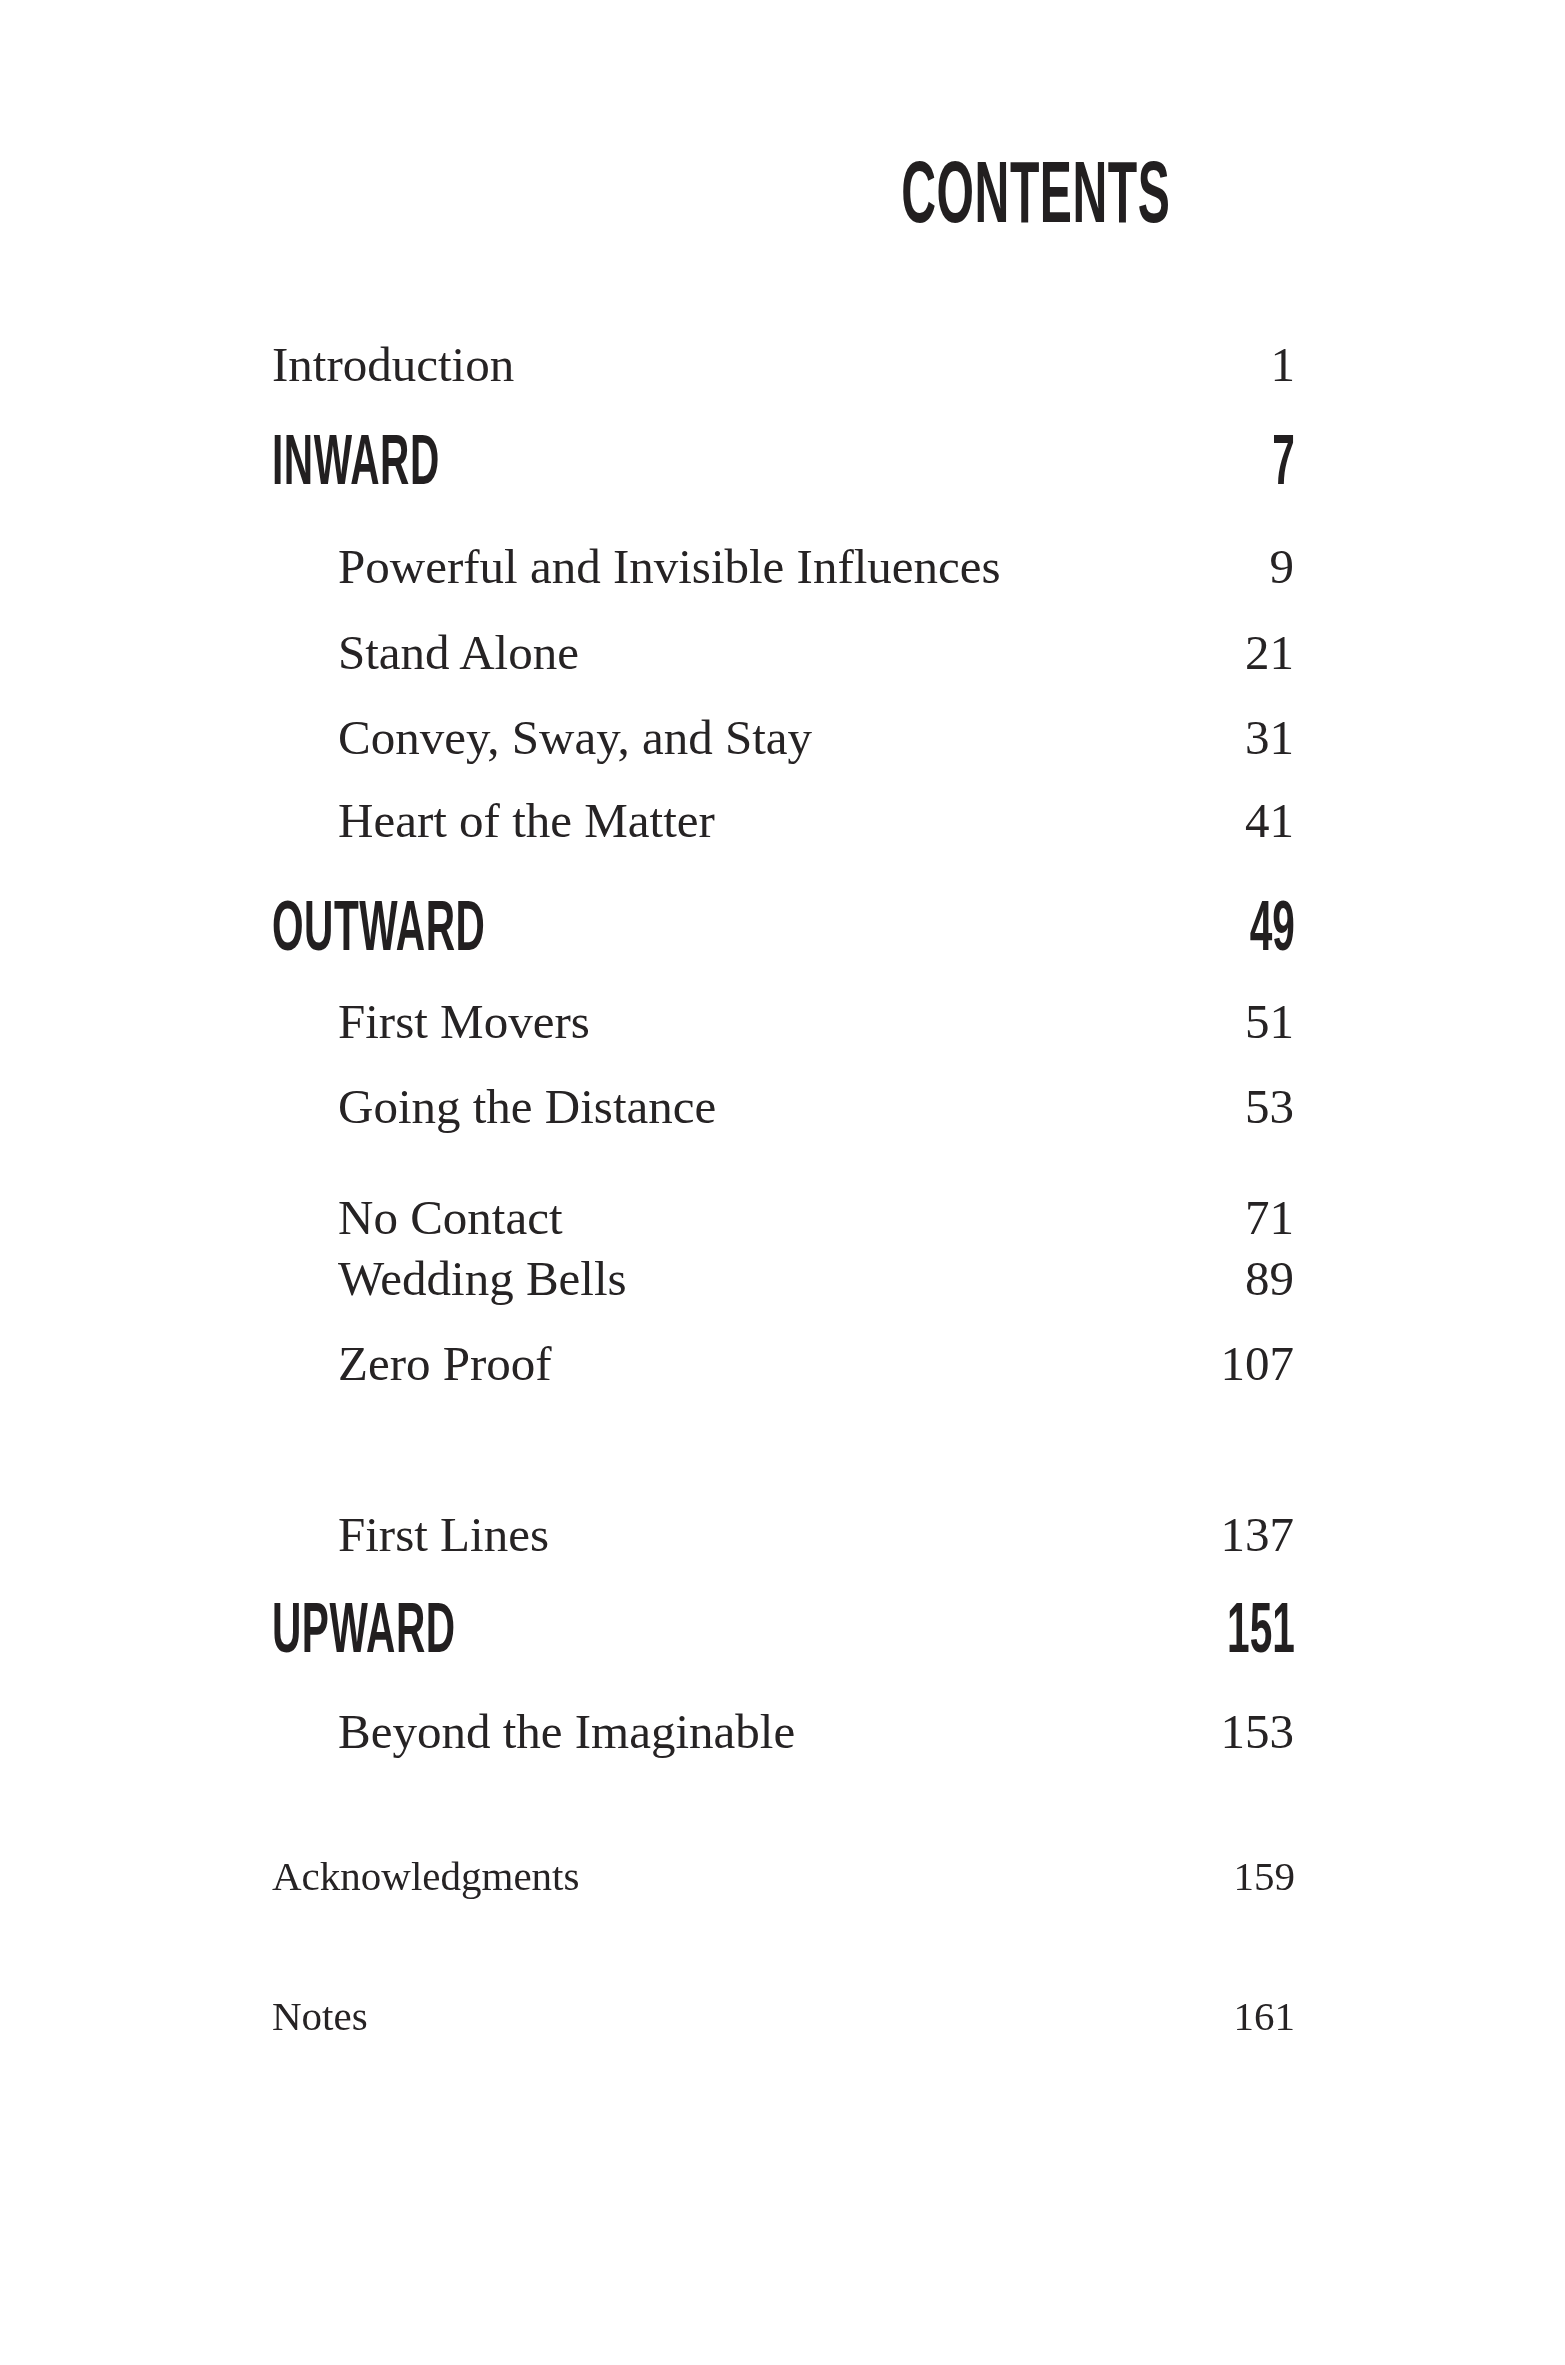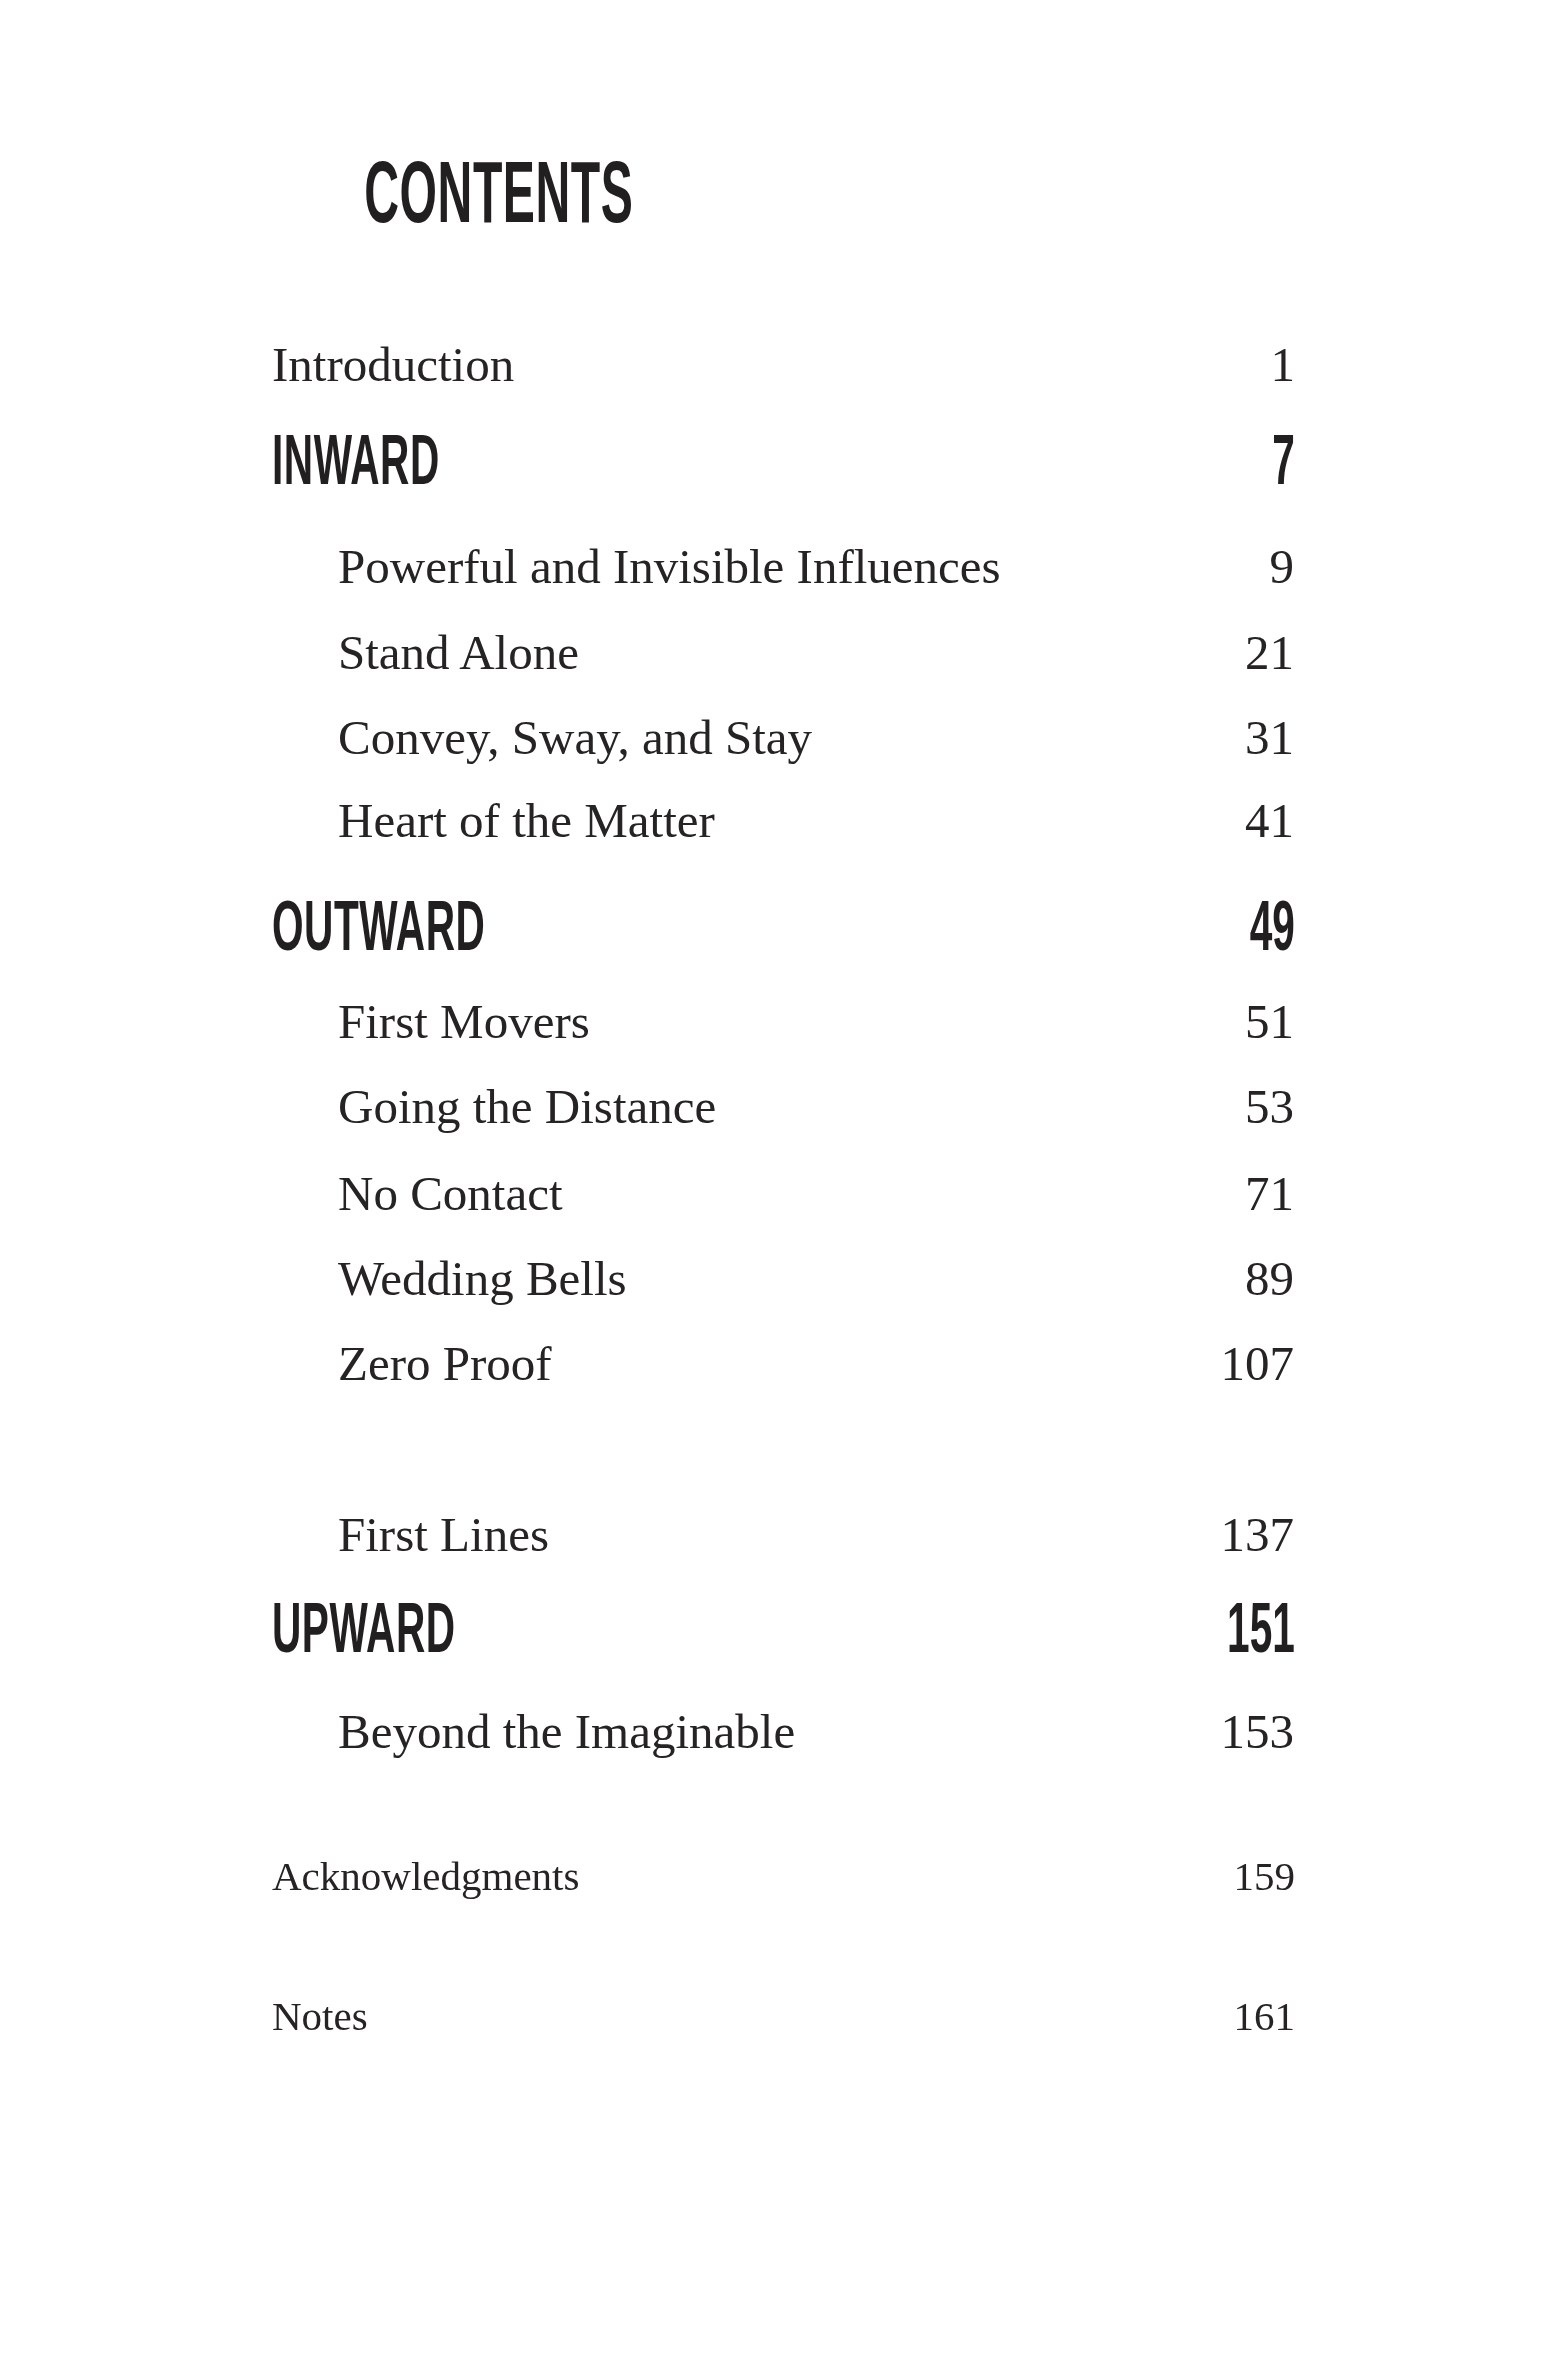--- a/index.html
+++ b/index.html
@@ -17,21 +17,21 @@
     color: #242122;
   }
   
   .contents-title {
     position: absolute;
     left: 256px;
     width: 1023px;
     top: 145px;
     height: 94px;
     line-height: 94px;
-    text-align: left;
+    text-align: right;
     font-family: "Liberation Sans", sans-serif;
     font-weight: bold;
     font-size: 87px;
     color: #221f20;
     white-space: nowrap;
   }
   .contents-title .condense {
     display: inline-block;
     transform: scaleX(0.554);
     transform-origin: center bottom;
@@ -134,21 +134,21 @@
   <div class="row chapter" style="top:992px">
     <span class="label">First Movers</span>
     <span class="pagenum">51</span>
   </div>
 
   <div class="row chapter" style="top:1077px">
     <span class="label">Going the Distance</span>
     <span class="pagenum">53</span>
   </div>
 
-  <div class="row chapter" style="top:1164px">
+  <div class="row chapter" style="top:1188px">
     <span class="label">No Contact</span>
     <span class="pagenum">71</span>
   </div>
 
   <div class="row chapter" style="top:1249px">
     <span class="label">Wedding Bells</span>
     <span class="pagenum">89</span>
   </div>
 
   <div class="row chapter" style="top:1334px">

